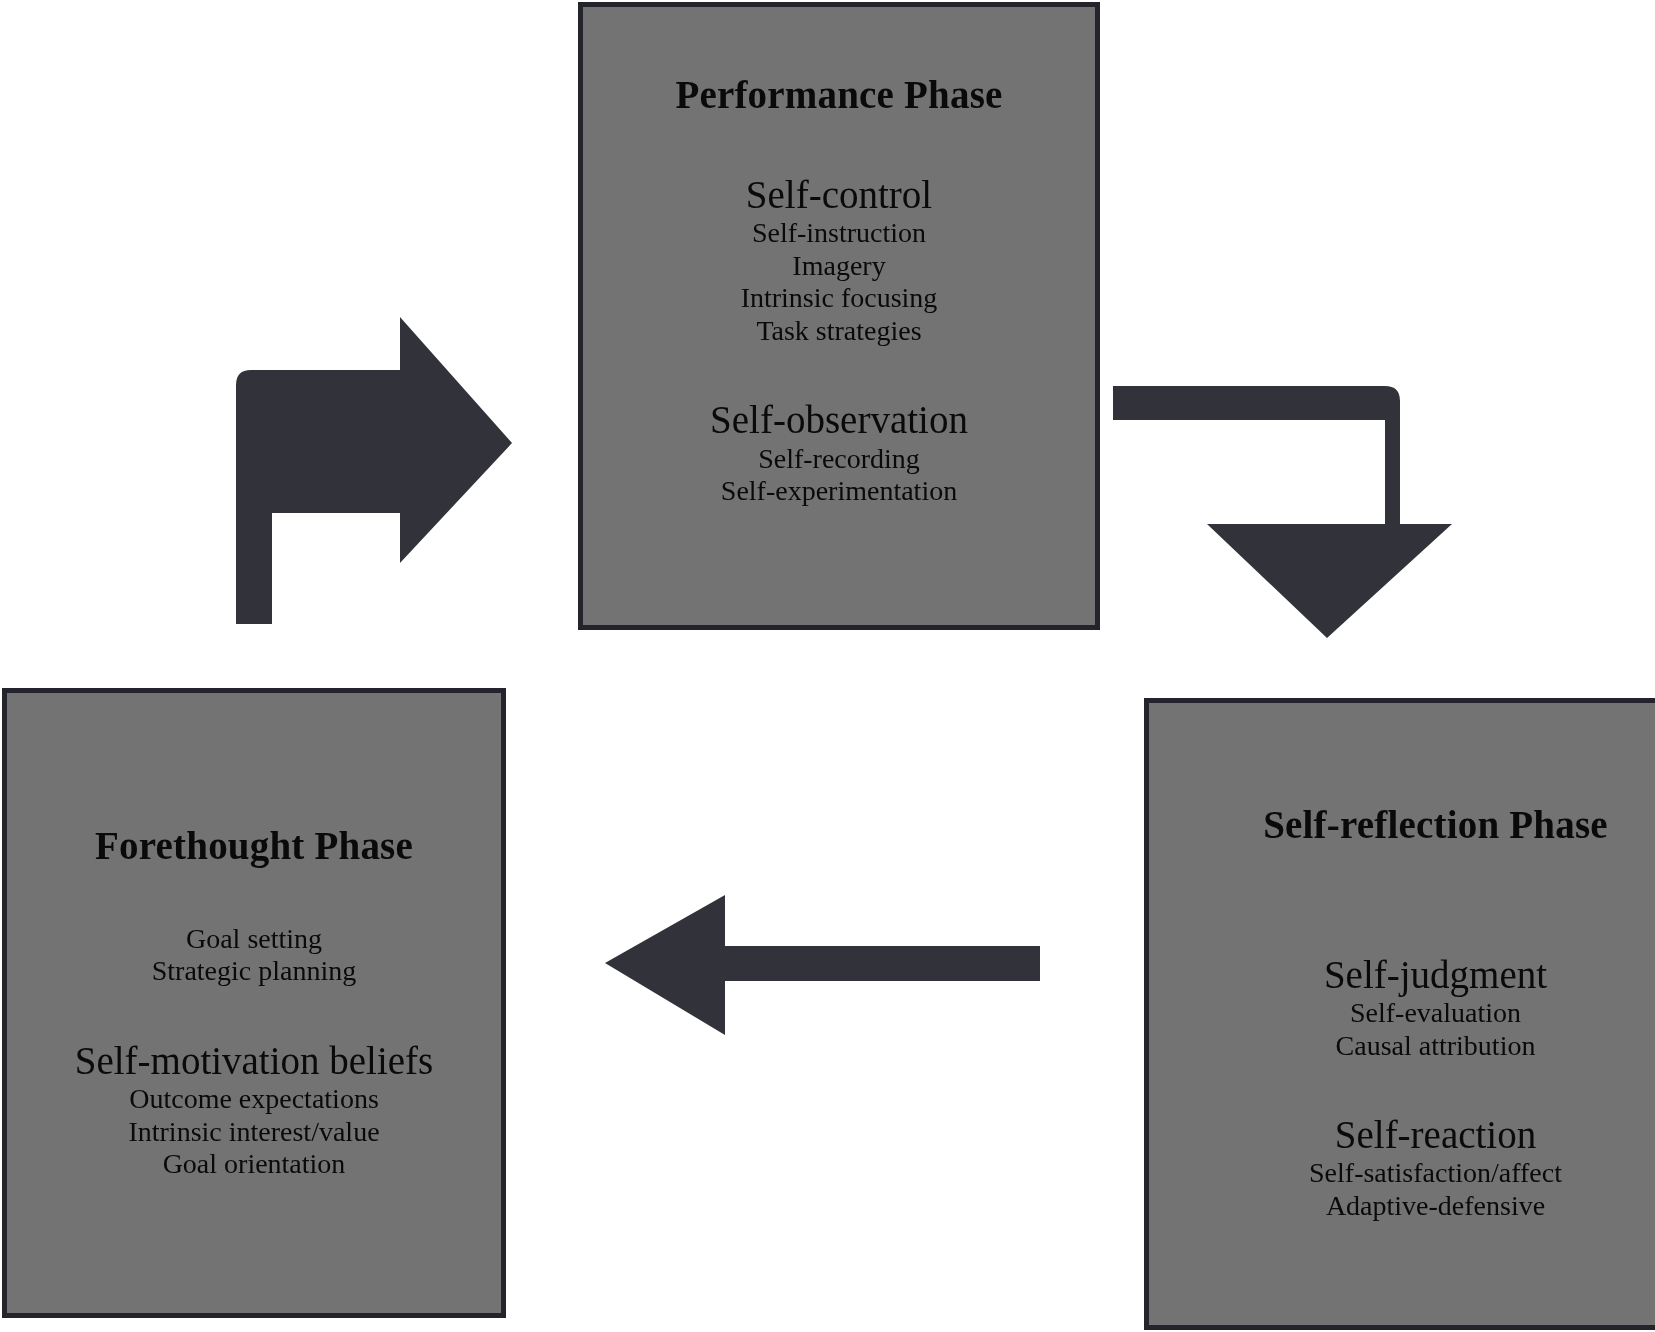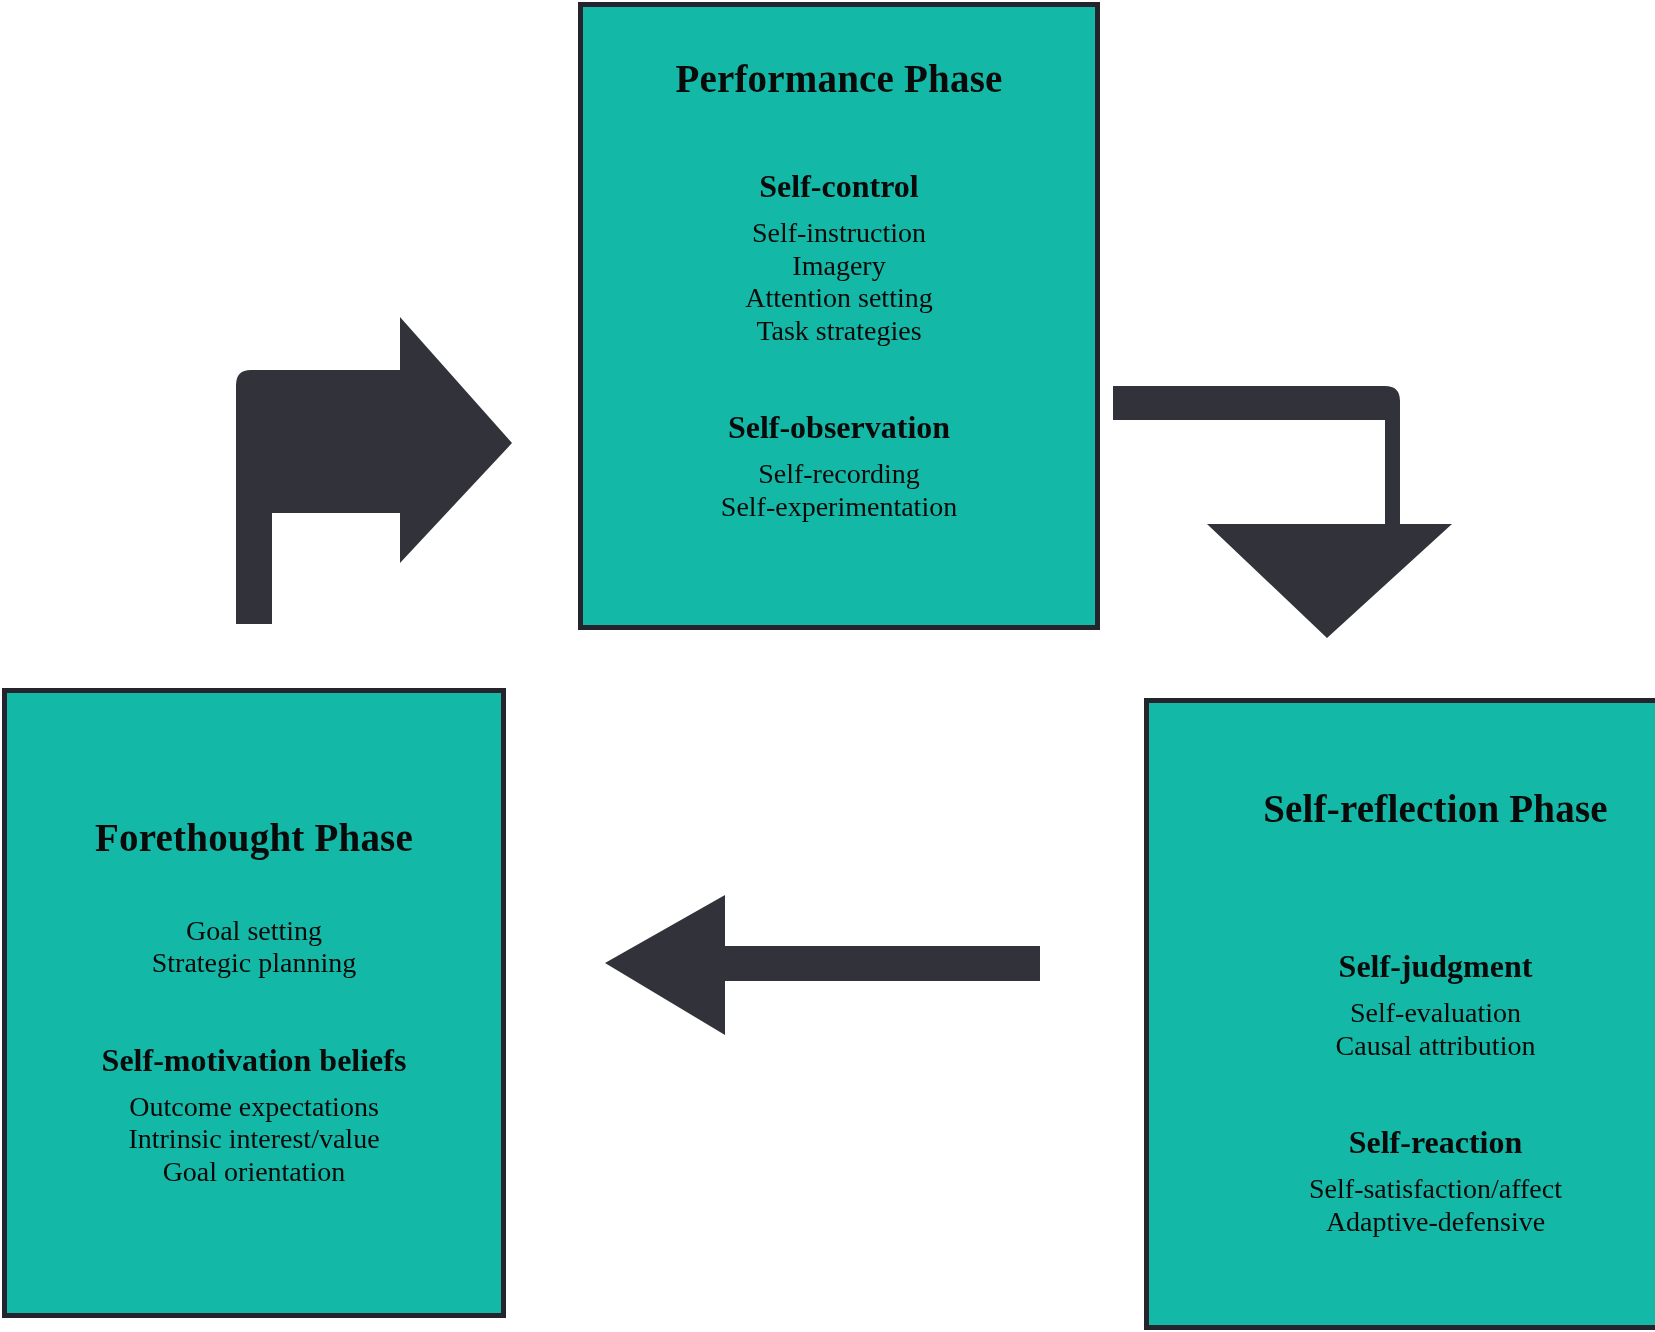--- a/index.html
+++ b/index.html
@@ -15,21 +15,21 @@
     position: relative;
     width: 1655px;
     height: 1332px;
     background: #ffffff;
     overflow: hidden;
   }
 
   
   .phase-box {
     position: absolute;
-    background: #14b8a6;
+    background: #737373;
     border: 5px solid #24252c;
     box-sizing: border-box;
     text-align: center;
     line-height: 1.0;
   }
   .phase-box .inner {
     position: absolute;
     left: 0; right: 0;
     top: 50%;
     transform: translateY(-50%);
@@ -37,24 +37,24 @@
   }
 
   .phase-title {
     font-weight: bold;
     font-size: 39px;
     letter-spacing: 0.2px;
     line-height: 1.05;
     margin: 0;
   }
   .group-head {
-    font-weight: bold;
-    font-size: 32px;
+    font-weight: normal;
+    font-size: 39px;
     line-height: 1.16;
-    margin: 12px;
+    margin: 0;
   }
   .group-item {
     font-weight: normal;
     font-size: 28px;
     line-height: 1.16;
     margin: 0;
     white-space: nowrap;
   }
   .gap-lg { height: 56px; }
   .gap-md { height: 50px; }
@@ -131,21 +131,21 @@
     </g>
   </svg>
 
   <div class="phase-box" id="box-performance">
     <div class="inner">
       <div class="phase-title">Performance Phase</div>
       <div class="gap-lg"></div>
       <div class="group-head">Self-control</div>
       <div class="group-item">Self-instruction</div>
       <div class="group-item">Imagery</div>
-      <div class="group-item">Attention setting</div>
+      <div class="group-item">Intrinsic focusing</div>
       <div class="group-item">Task strategies</div>
       <div class="gap-md"></div>
       <div class="group-head">Self-observation</div>
       <div class="group-item">Self-recording</div>
       <div class="group-item">Self-experimentation</div>
     </div>
   </div>
 
   <div class="phase-box" id="box-forethought">
     <div class="inner">

